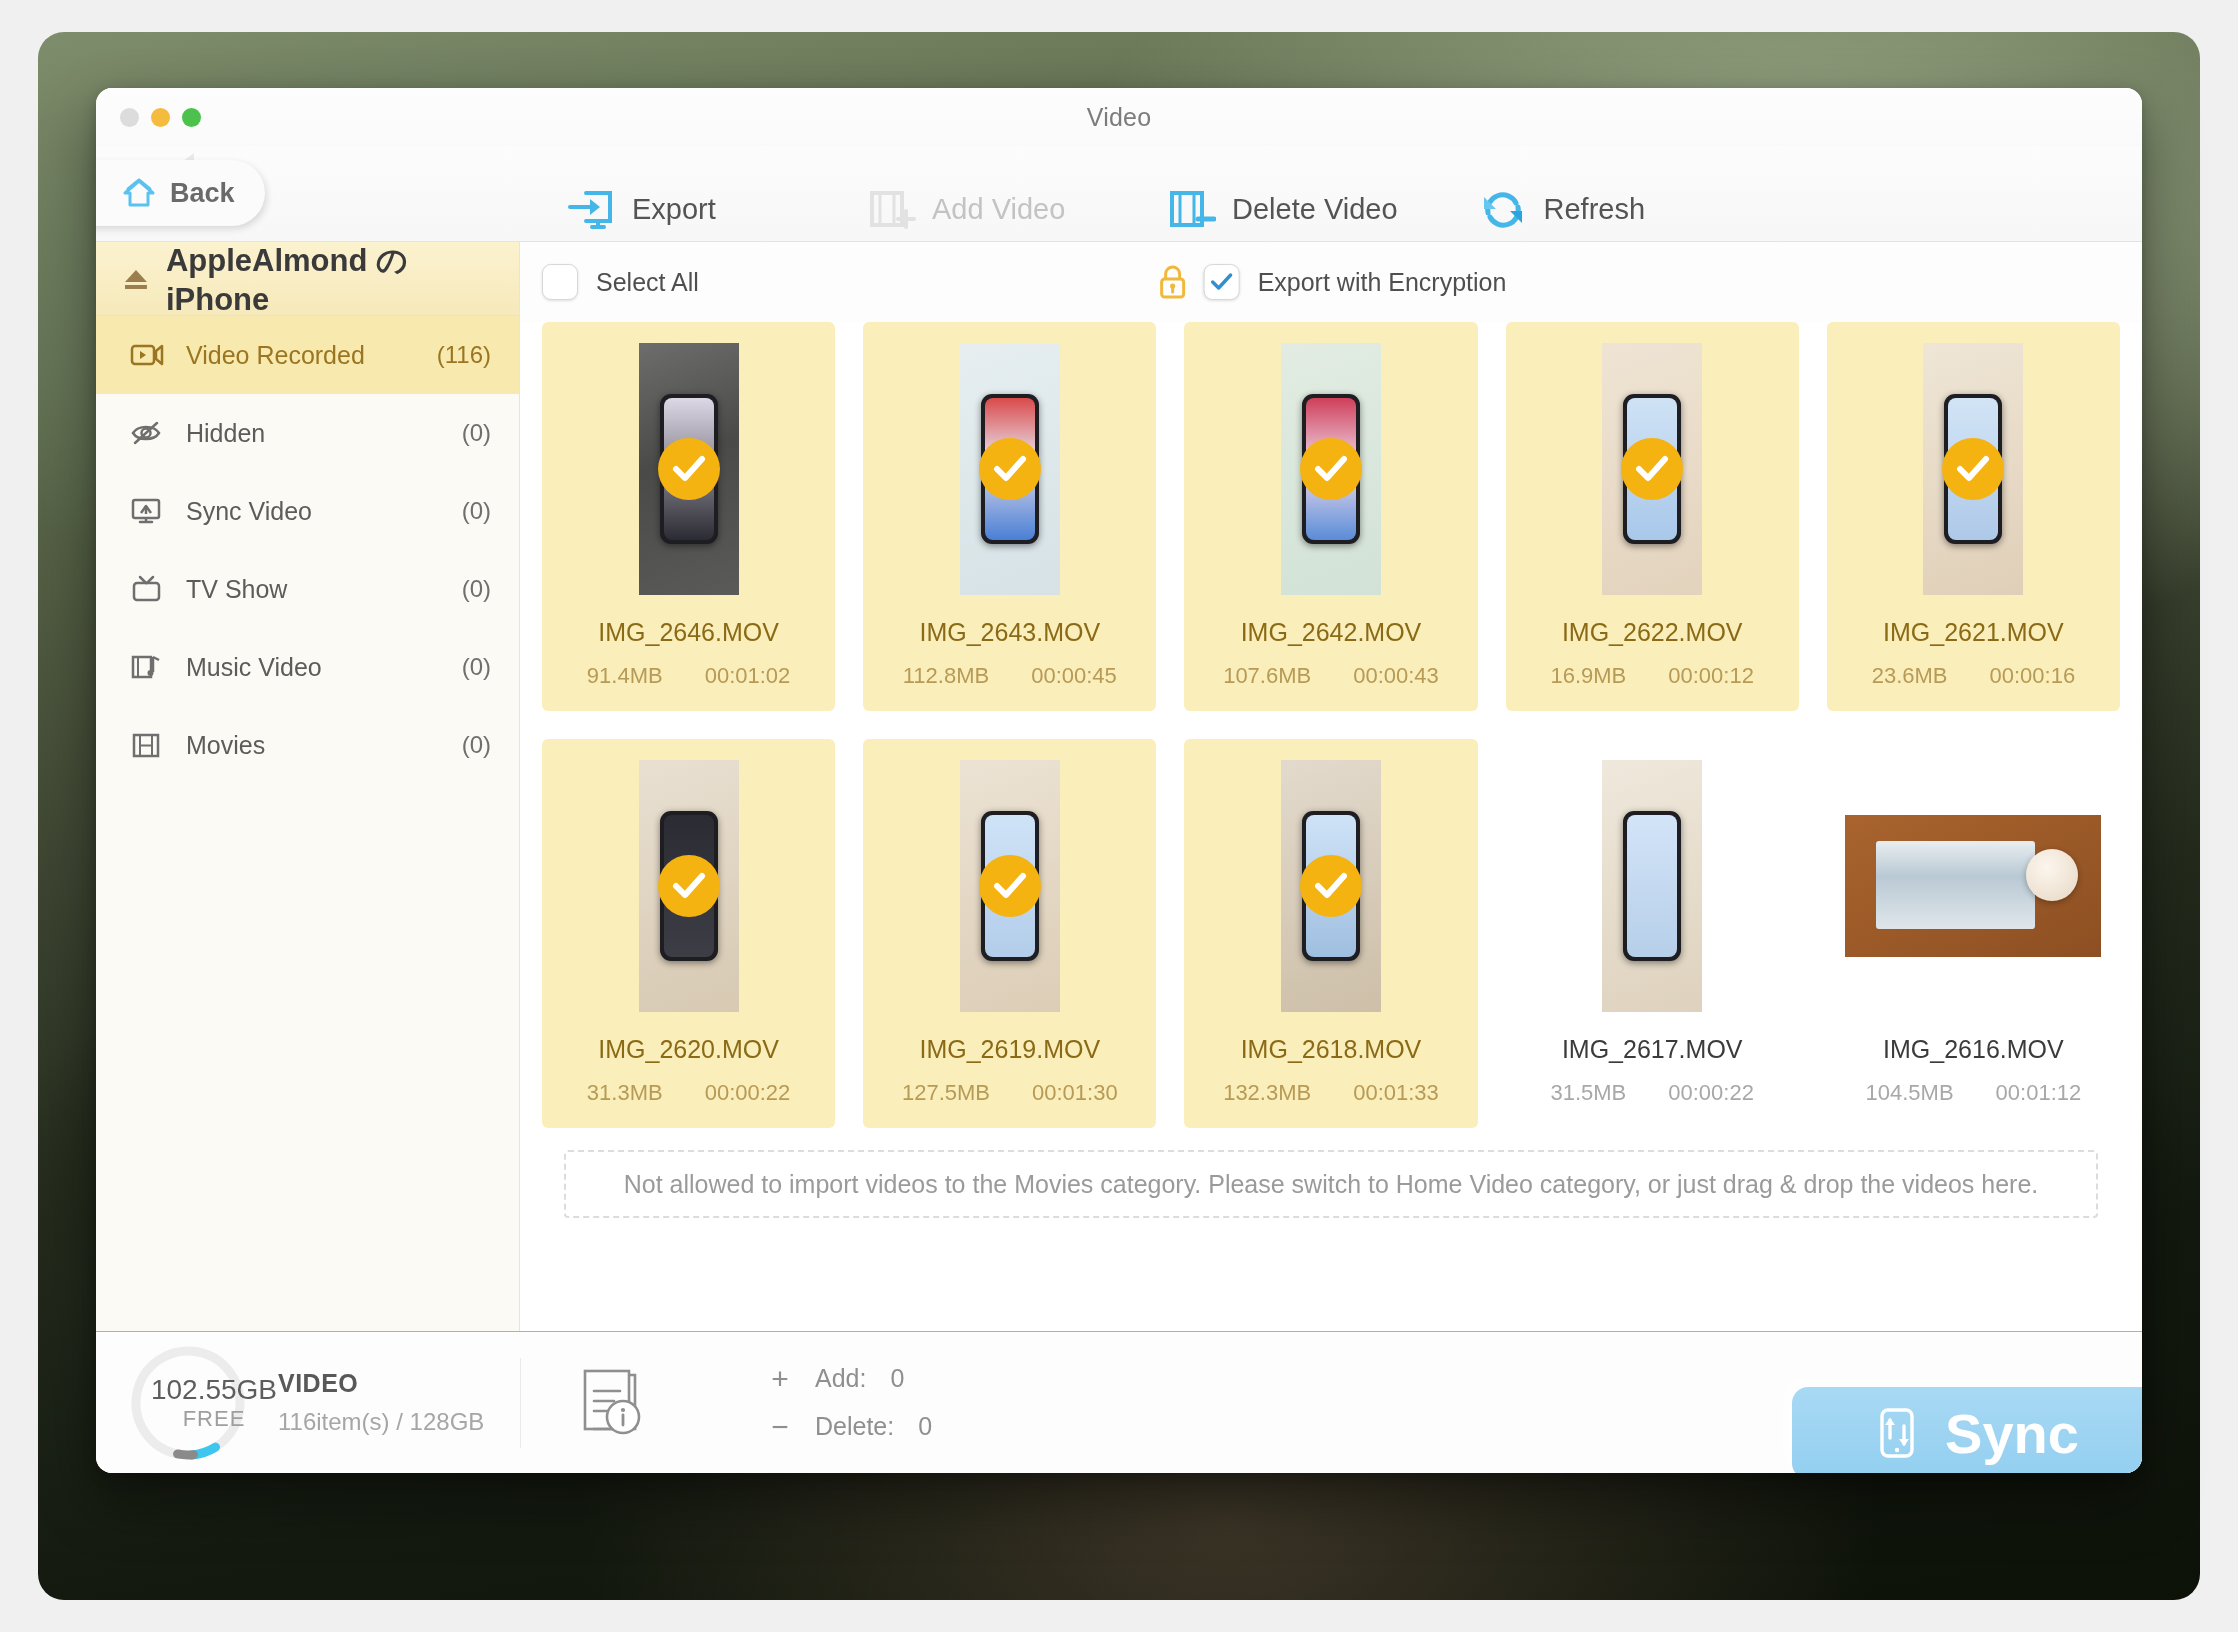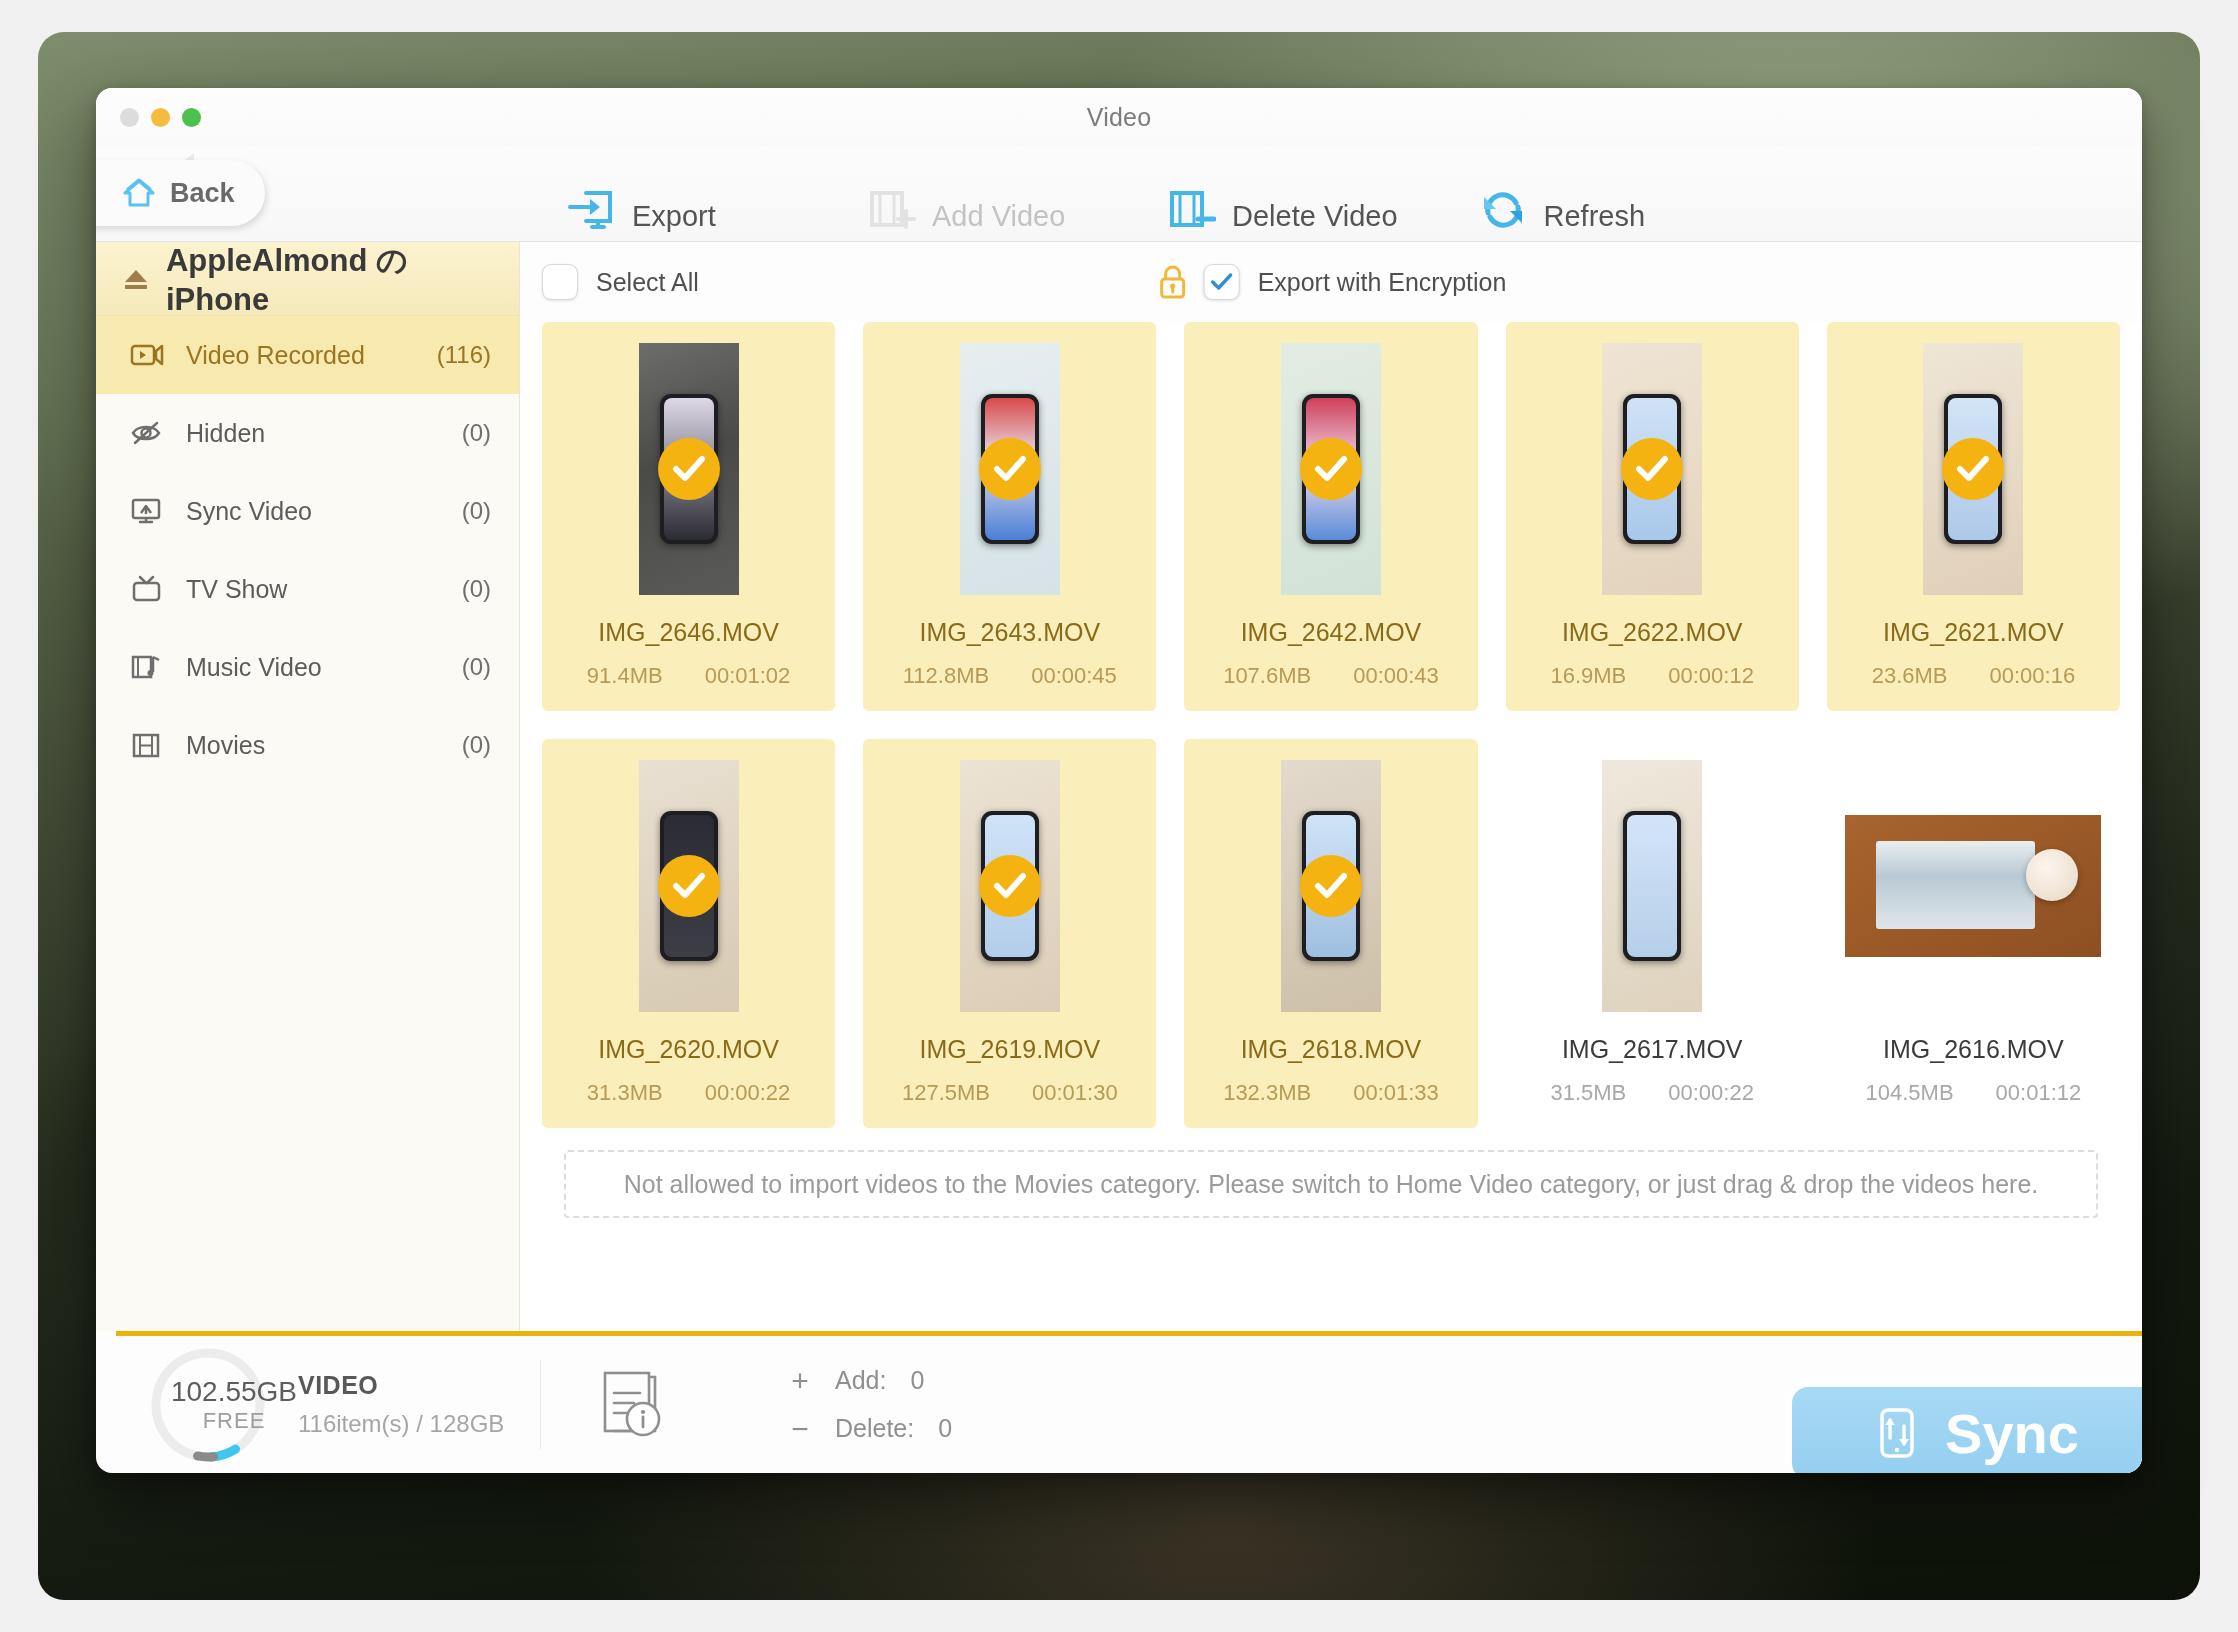--- a/index.html
+++ b/index.html
@@ -79,21 +79,21 @@
     display: flex; align-items: center; gap: 14px;
     z-index: 4;
   }
   .back-btn .label { font-size: 27px; font-weight: bold; color: #6a6a6a; }
   .back-arrow {
     position: absolute; left: 80px; top: 4px;
     width: 44px; height: 30px; z-index: 2;
   }
   .tool-items { margin-left: 430px; display: flex; align-items: center; gap: 0; }
   .tool-btn {
-    display: flex; align-items: flex-end; gap: 16px;
+    display: flex; align-items: center; gap: 16px;
     padding: 0 40px;
     min-width: 300px;
     margin-top: 32px;
   }
   .tool-btn .tlabel { font-size: 29px; color: #545454; }
   .tool-btn.disabled .tlabel { color: #c3c3c3; }
 
   
   .bodyrow { flex: 1; display: flex; min-height: 0; }
 
@@ -200,25 +200,24 @@
     height: 68px;
     border: 2px dashed #dcdcdc;
     border-radius: 4px;
     display: flex; align-items: center; justify-content: center;
   }
   .drop-hint span { font-size: 25px; color: #9a9a9a; }
 
   
   .statusbar {
     height: 142px; flex: 0 0 142px;
-    border-top: 5px solid #eab308;
+    border-top: 1px solid #eab308;
     background: #fdfdfd;
     display: flex; align-items: center;
     position: relative;
-    margin-left: 20px;
   }
   .storage { width: 424px; flex: 0 0 424px; display: flex; align-items: center; position: relative; }
   .ring { position: relative; width: 124px; height: 124px; margin-left: 30px; }
   .ring-txt {
     position: absolute; inset: 0;
     display: flex; flex-direction: column; align-items: center; justify-content: center;
     transform: translateX(26px);
   }
   .ring-free-num { font-size: 28px; color: #5d5d5d; white-space: nowrap; }
   .ring-free-lbl { font-size: 22px; color: #9e9e9e; letter-spacing: 1px; }

